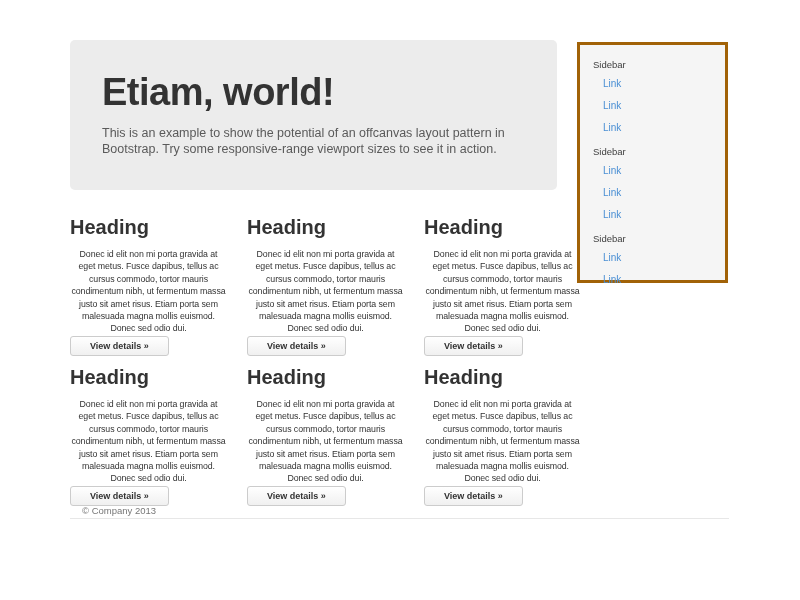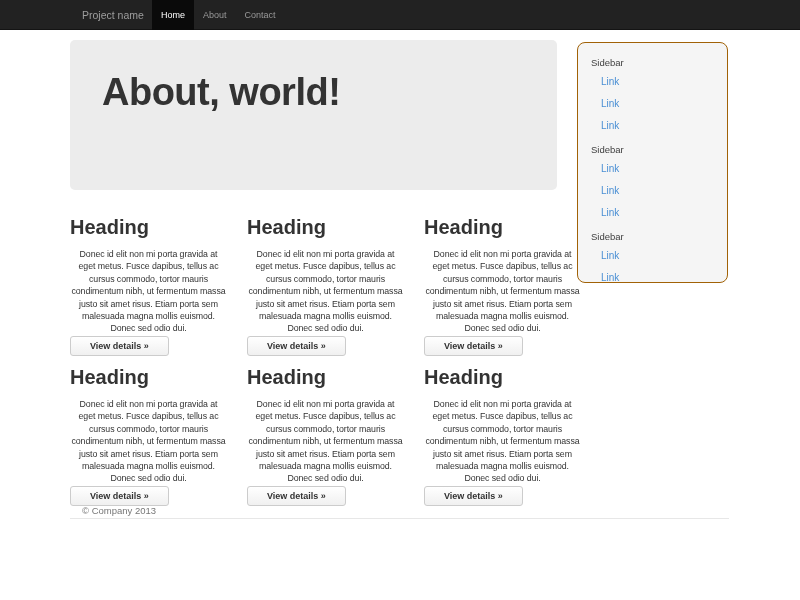--- a/index.html
+++ b/index.html
@@ -20,21 +20,21 @@
   .jumbotron{position:absolute;left:70px;top:40px;width:487px;height:150px;
              background:#ececec;border-radius:5px;box-sizing:border-box;
              padding:22px 28px 0 32px;}
   .jumbotron h1{margin:8px 0 0;font-size:38px;line-height:44px;font-weight:bold;
                 color:#333;letter-spacing:-0.5px;}
   .jumbotron p{margin:12px 0 0;font-size:12.5px;line-height:15.5px;color:#5a5a5a;
                max-width:436px;}
 
   
   .sidebar{position:absolute;left:577px;top:42px;width:151px;height:241px;
-           background:#f5f5f5;border:1px solid #a16207;border-radius:8px;
+           background:#f5f5f5;border:3px solid #a16207;border-radius:0;
            box-sizing:border-box;padding:6px 8px 16px 13px;}
   .sidebar-header{font-size:9.5px;color:#404040;margin:8px 0 2px;}
   .sidebar-link{display:block;font-size:10px;padding:5.5px 0 5.5px 10px;
                 color:#4a8fd4;text-decoration:none;cursor:pointer;}
 
   
   .card-row{position:absolute;left:70px;display:flex;gap:20px;}
   #card-row-1{top:216px;}
   #card-row-2{top:366px;}
   .card{width:157px;}
@@ -46,31 +46,24 @@
 
   
   .rule{position:absolute;left:70px;top:518px;width:659px;height:1px;background:#e7e7e7;}
   .footer-text{position:absolute;left:82px;top:505px;font-size:9.5px;color:#777777;}
 </style>
 </head>
 <body>
 
 <div class="page">
 
-  <div class="navbar">
-    <a class="brand">Project name</a>
-    <nav class="nav" id="nav-items">
-        <a class="nav-item active">Home</a>
-        <a class="nav-item">About</a>
-        <a class="nav-item">Contact</a>
-      </nav>
-  </div>
 
   <div class="jumbotron">
-    <h1>About, world!</h1>
+    <h1>Etiam, world!</h1>
+    <p>This is an example to show the potential of an offcanvas layout pattern in Bootstrap. Try some responsive-range viewport sizes to see it in action.</p>
   </div>
 
   <aside class="sidebar" id="sidebar">
       <div class="sidebar-group">
     <div class="sidebar-header">Sidebar</div>
   <a class="sidebar-link">Link</a>
         <a class="sidebar-link">Link</a>
         <a class="sidebar-link">Link</a>
       </div>
       <div class="sidebar-group">

